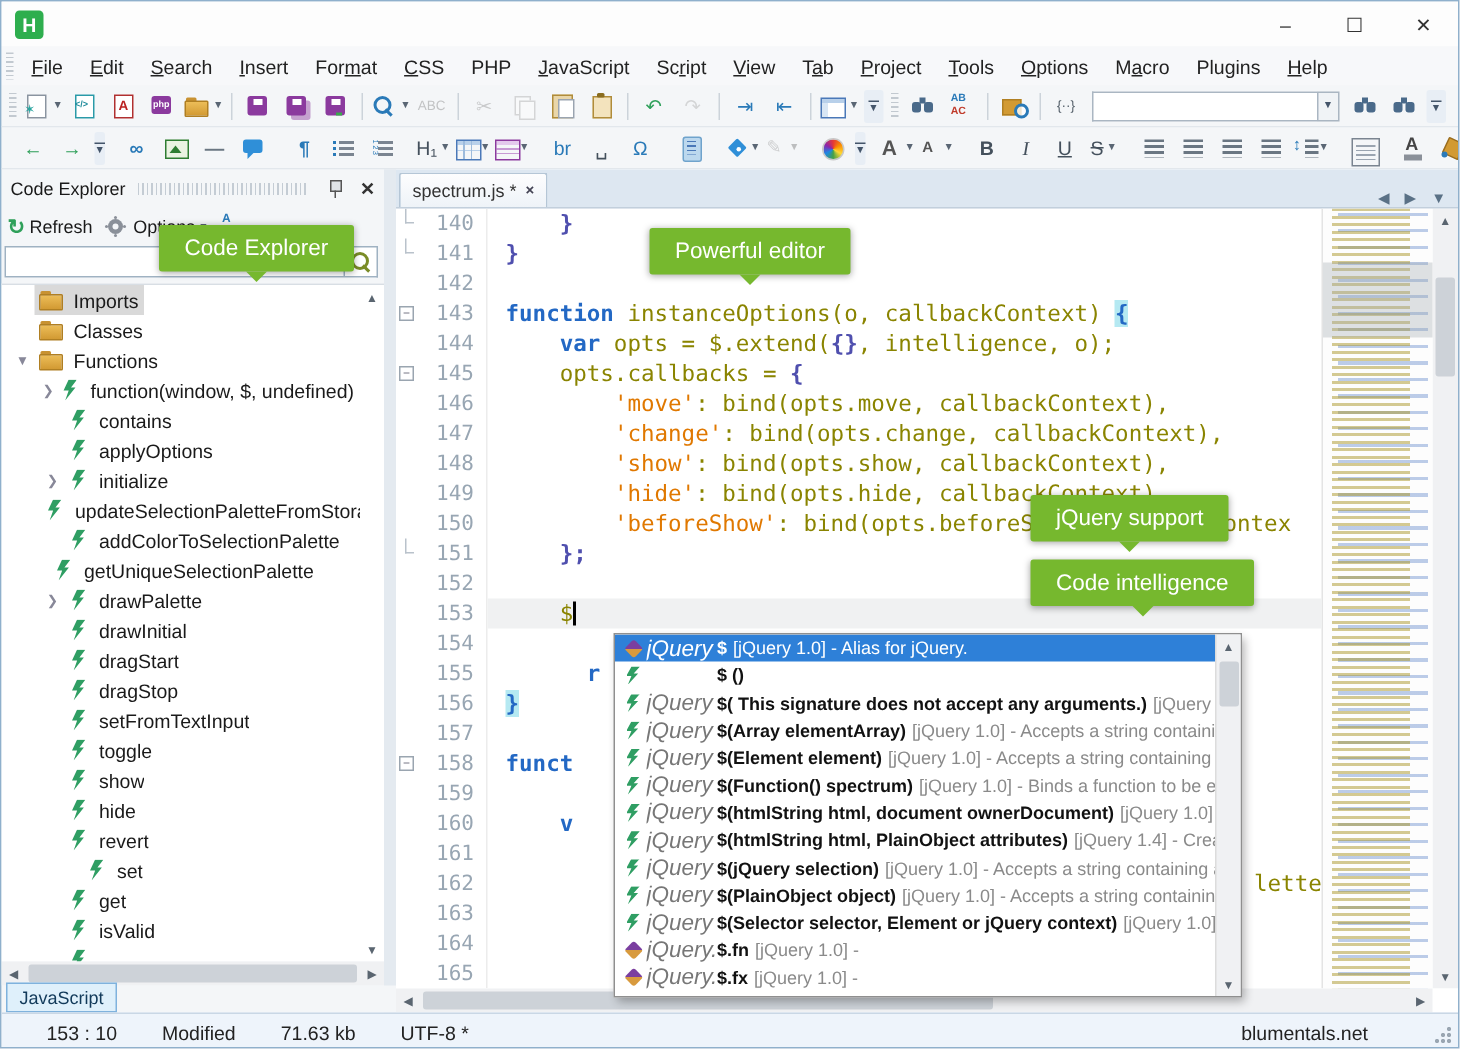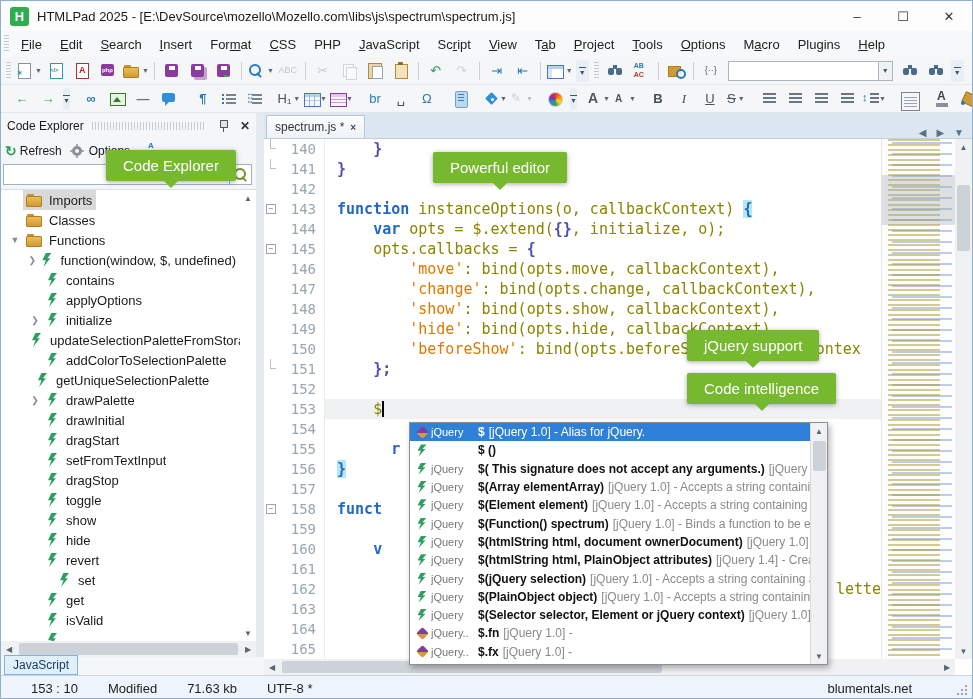--- a/index.html
+++ b/index.html
@@ -176,21 +176,21 @@
   .badge::after{content:"";position:absolute;left:50%;bottom:-7px;margin-left:-7px;
          border-left:7px solid transparent;border-right:7px solid transparent;border-top:7px solid #76b82e;}
   .badge.b-explorer{left:105px;top:149px;} .badge.b-powerful{left:432px;top:151px;}
   .badge.b-jquery{left:686px;top:329px;} .badge.b-intel{left:686px;top:372px;}
   
   .popup{position:absolute;left:408px;top:421px;width:419px;height:243px;background:#fff;border:1px solid #8f8f8f;
          box-shadow:2px 3px 6px rgba(0,0,0,.3);z-index:30;display:flex;}
   .prows{flex:1;overflow:hidden;}
   .prow{height:18.3px;display:flex;align-items:center;font-size:12px;white-space:nowrap;overflow:hidden;padding-left:3px;}
   .prow .picon{width:18px;display:flex;justify-content:center;flex:0 0 18px;}
-  .prow .plabel{width:47px;flex:0 0 47px;color:#777;font-size:11px;overflow:hidden;}
+  .prow .plabel{width:47px;flex:0 0 47px;color:#777;font-size:15px;overflow:hidden;font-style:italic;}
   .prow .psig{font-weight:bold;color:#111;margin-right:4px;}
   .prow .prest{color:#8a8a8a;}
   .prow.sel{background:#2e80d8;}
   .prow.sel .plabel,.prow.sel .psig,.prow.sel .prest{color:#fff;}
   .pscroll{width:17px;background:#f0f1f3;display:flex;flex-direction:column;align-items:center;border-left:1px solid #dcdcdc;}
   .pthumb{width:13px;height:30px;background:#cdd2d8;border-radius:2px;margin-top:2px;}
   .pscroll .sbarrow.bot{margin-top:auto;}
   
   .statusbar{position:absolute;left:0;top:674px;right:0;height:25px;background:#eef4fb;border-top:1px solid #c9d7e5;
              display:flex;align-items:center;font-size:13px;color:#222;text-align:center;}
@@ -204,21 +204,20 @@
                  radial-gradient(circle at 10px 6px,#9aa6b2 1.2px,transparent 1.6px),
                  radial-gradient(circle at 10px 2px,#9aa6b2 1.2px,transparent 1.6px);}
 </style>
 </head>
 <body>
 
 <div class="app">
 
   <div class="titlebar">
     <span class="logo">H</span>
-    <span class="wtitle">HTMLPad 2025 - [E:\DevSource\mozello\Mozello.com\libs\js\spectrum\spectrum.js]</span>
     <span class="wbtns">
       <span class="wbtn">–</span>
       <span class="wbtn">☐</span>
       <span class="wbtn">✕</span>
     </span>
   </div>
 
   <div class="menubar" id="menubar">
       <span class="grip"></span>
       <span class="mitem"><u>F</u><span>i</span><span>l</span><span>e</span></span>
@@ -587,28 +586,28 @@
           <span class="exp"></span>
           <span class="selwrap">
             <span class="i-bolt" style="margin: 0px 3px;"></span>
             <span class="lbl">dragStart</span>
           </span>
         </div>
         <div class="trow" style="padding-left: 26px;">
           <span class="exp"></span>
           <span class="selwrap">
             <span class="i-bolt" style="margin: 0px 3px;"></span>
+            <span class="lbl">dragStop</span>
+          </span>
+        </div>
+        <div class="trow" style="padding-left: 26px;">
+          <span class="exp"></span>
+          <span class="selwrap">
+            <span class="i-bolt" style="margin: 0px 3px;"></span>
             <span class="lbl">setFromTextInput</span>
-          </span>
-        </div>
-        <div class="trow" style="padding-left: 26px;">
-          <span class="exp"></span>
-          <span class="selwrap">
-            <span class="i-bolt" style="margin: 0px 3px;"></span>
-            <span class="lbl">dragStop</span>
           </span>
         </div>
         <div class="trow" style="padding-left: 26px;">
           <span class="exp"></span>
           <span class="selwrap">
             <span class="i-bolt" style="margin: 0px 3px;"></span>
             <span class="lbl">toggle</span>
           </span>
         </div>
         <div class="trow" style="padding-left: 26px;">
@@ -754,21 +753,21 @@
             <div class="lrow">162</div>
             <div class="lrow">163</div>
             <div class="lrow">164</div>
             <div class="lrow">165</div>
           </div>
         <div class="codecol" id="codecol">
             <div class="lrow"><span class="s-plain">    </span><span class="s-brace">}</span></div>
             <div class="lrow"><span class="s-brace">}</span></div>
             <div class="lrow"></div>
             <div class="lrow"><span class="s-kw">function</span><span class="s-id"> instanceOptions(o, callbackContext) </span><span class="s-match">{</span></div>
-            <div class="lrow"><span class="s-plain">    </span><span class="s-kw">var</span><span class="s-id"> opts = $.extend(</span><span class="s-brace">{}</span><span class="s-id">, initialize, o);</span></div>
+            <div class="lrow"><span class="s-plain">    </span><span class="s-kw">var</span><span class="s-id"> opts = $.extend(</span><span class="s-brace">{}</span><span class="s-id">, intelligence, o);</span></div>
             <div class="lrow"><span class="s-plain">    </span><span class="s-id">opts.callbacks = </span><span class="s-brace">{</span></div>
             <div class="lrow"><span class="s-plain">        </span><span class="s-str">'move'</span><span class="s-id">: bind(opts.move, callbackContext),</span></div>
             <div class="lrow"><span class="s-plain">        </span><span class="s-str">'change'</span><span class="s-id">: bind(opts.change, callbackContext),</span></div>
             <div class="lrow"><span class="s-plain">        </span><span class="s-str">'show'</span><span class="s-id">: bind(opts.show, callbackContext),</span></div>
             <div class="lrow"><span class="s-plain">        </span><span class="s-str">'hide'</span><span class="s-id">: bind(opts.hide, callbackContext),</span></div>
             <div class="lrow"><span class="s-plain">        </span><span class="s-str">'beforeShow'</span><span class="s-id">: bind(opts.beforeShow, callbackContex</span></div>
             <div class="lrow"><span class="s-plain">    </span><span class="s-brace">};</span></div>
             <div class="lrow"></div>
             <div class="lrow cur"><span class="s-plain">    </span><span class="s-id">$</span><span class="cursor"></span></div>
             <div class="lrow"></div>

